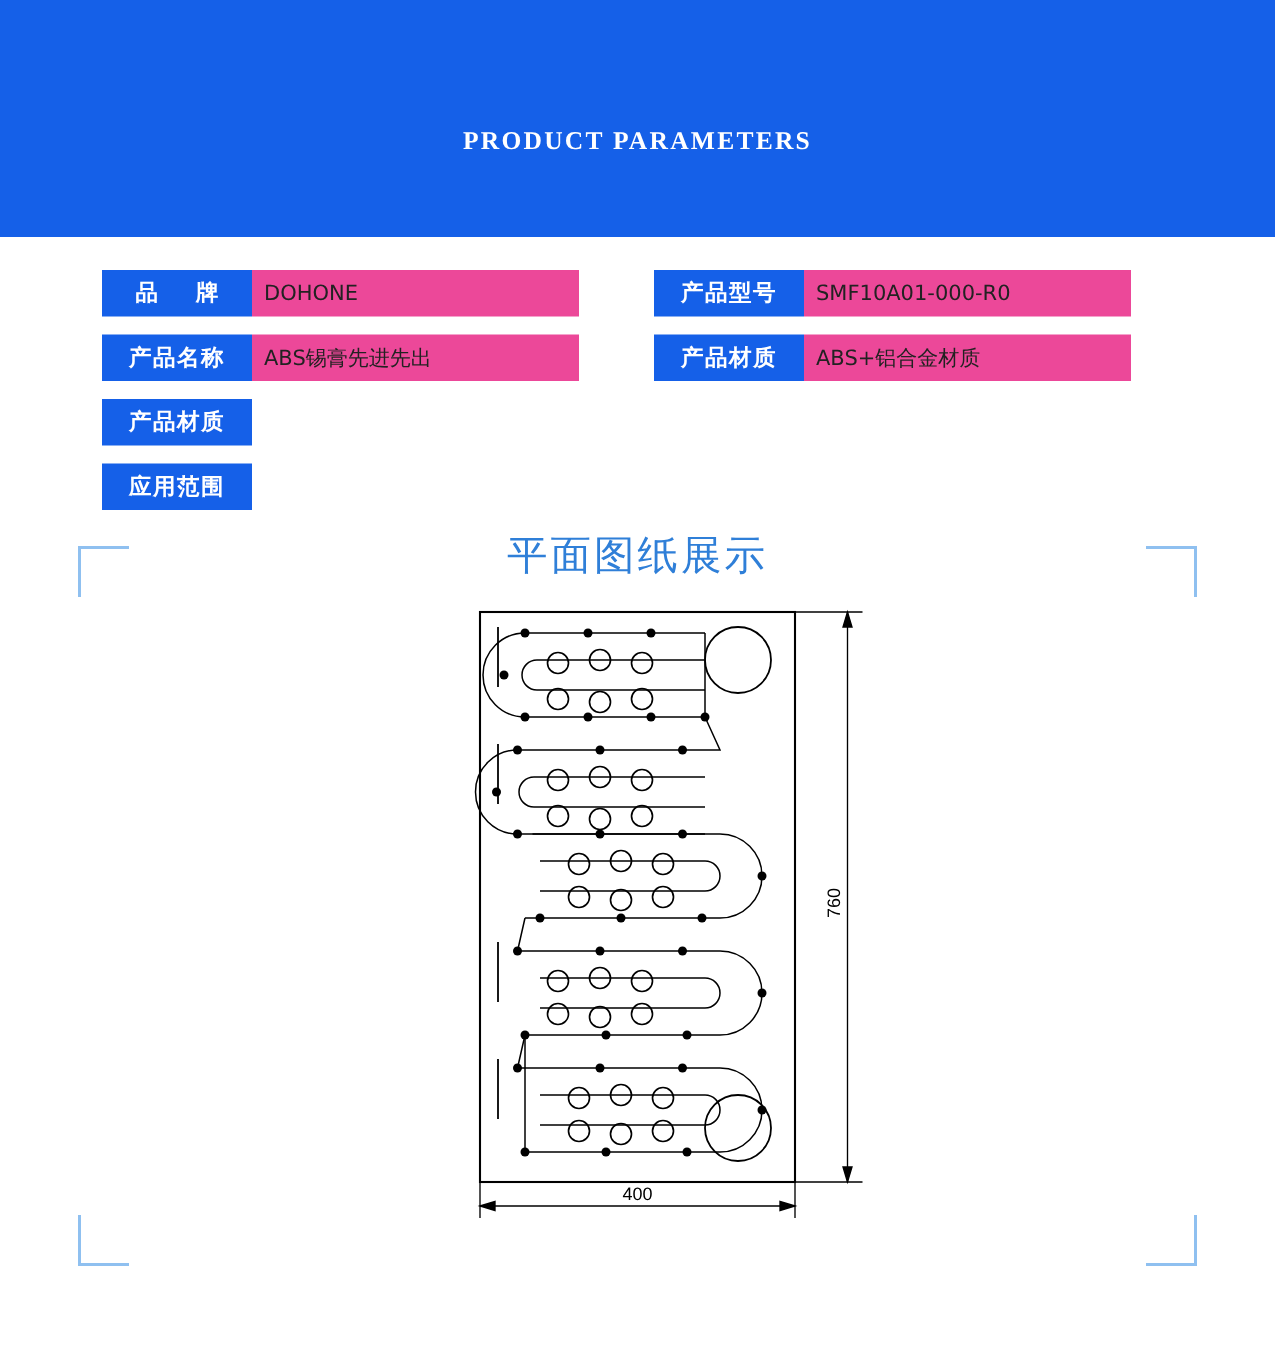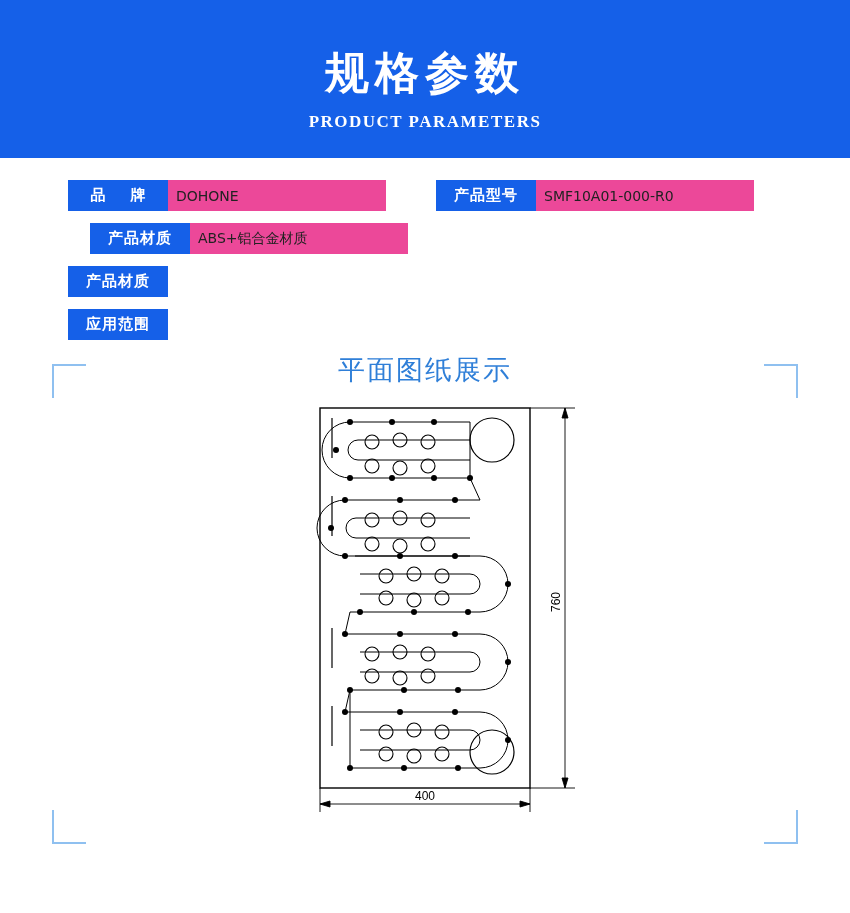--- a/index.html
+++ b/index.html
@@ -135,39 +135,42 @@
   .dim-text {
     font-size: 12px;
     fill: #000000;
     font-family: "Liberation Sans", sans-serif;
   }
 </style>
 </head>
 <body>
 
 <div class="banner">
-  <div class="banner-title">规格参数</div>
   <div class="banner-sub">PRODUCT PARAMETERS</div>
 </div>
 
 <div class="specs">
 
   <div class="spec-row">
     <div class="spec-pair half">
       <div class="spec-label spaced">品    牌</div>
       <div class="spec-value">DOHONE</div>
     </div>
     <div class="gap"></div>
     <div class="spec-pair half">
       <div class="spec-label">产品型号</div>
       <div class="spec-value">SMF10A01-000-R0</div>
     </div>
   </div>
 
   <div class="spec-row">
+    <div class="spec-pair half">
+      <div class="spec-label">产品名称</div>
+      <div class="spec-value">ABS锡膏先进先出</div>
+    </div>
     <div class="gap"></div>
     <div class="spec-pair half">
       <div class="spec-label">产品材质</div>
       <div class="spec-value">ABS+铝合金材质</div>
     </div>
   </div>
 
   <div class="spec-row">
     <div class="spec-pair full">
       <div class="spec-label">产品材质</div>

